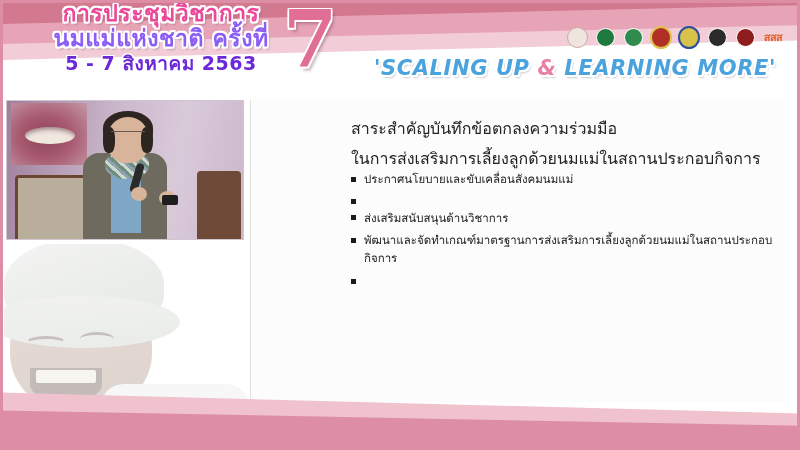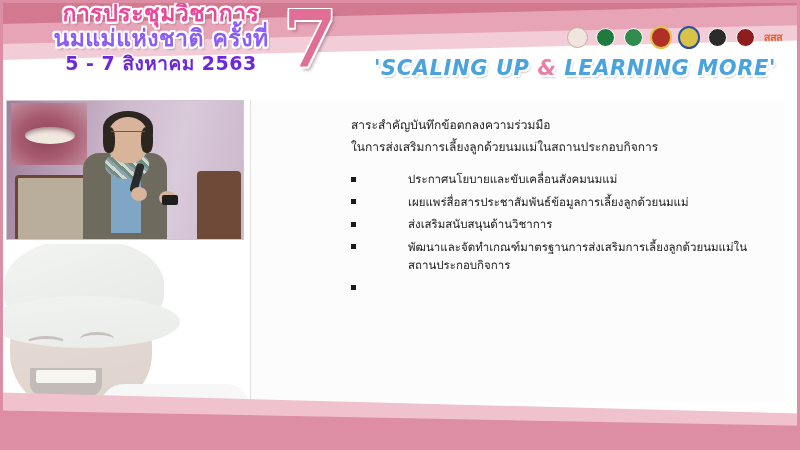--- a/index.html
+++ b/index.html
@@ -84,23 +84,23 @@
   .wm-eye-r{position:absolute;left:76px;top:88px;width:34px;height:11px;border-radius:50%;
       border-top:3px solid #5d4a3e;}
   .wm-mouth{position:absolute;left:26px;top:124px;width:72px;height:34px;border-radius:0 0 50% 50%;
       background:#4e3b31;overflow:hidden;}
   .wm-teeth{position:absolute;left:6px;top:2px;width:60px;height:13px;border-radius:2px;background:#e9e2d6;}
   .wm-shirt{position:absolute;left:96px;top:140px;width:150px;height:60px;border-radius:24px 24px 0 0;background:#e6e8e6;}
 
   
   #panel{position:absolute;left:250px;top:100px;width:534px;height:302px;background:#fcfcfc;z-index:18;
          border-left:1px solid #e2e2e2;box-sizing:border-box;}
-  #heading{position:absolute;left:100px;top:14px;width:420px;color:#222;font-size:12px;line-height:1.85;}
+  #heading{position:absolute;left:100px;top:14px;width:420px;color:#222;font-size:16px;line-height:1.85;}
   #bullets{position:absolute;left:100px;top:70px;width:424px;}
-  .b-item{display:flex;align-items:flex-start;margin-bottom:4.5px;gap:44px;}
+  .b-item{display:flex;align-items:flex-start;margin-bottom:4.5px;}
   .b-mark{width:5px;height:5px;background:#1a1a1a;margin:6.5px 8px 0 0;flex:0 0 auto;}
   .b-text{color:#222;font-size:11.5px;line-height:1.58;}
 
   
   #bot-light{position:absolute;left:-20px;top:392px;width:860px;height:80px;background:#f0c2ce;transform:rotate(1.5deg);transform-origin:left top;z-index:30;}
   #bot-dark{position:absolute;left:-20px;top:410px;width:860px;height:70px;background:#dd8ea4;transform:rotate(1.1deg);transform-origin:left top;z-index:31;}
   #bot-flat{position:absolute;left:0;top:434px;width:800px;height:16px;background:#dd8ea4;z-index:32;}
 </style>
 </head>
 <body>
@@ -191,21 +191,20 @@
       <div>ในการส่งเสริมการเลี้ยงลูกด้วยนมแม่ในสถานประกอบกิจการ</div>
     </div>
 
     <div id="bullets">
       <div class="b-item">
         <span class="b-mark"></span>
         <span class="b-text">ประกาศนโยบายและขับเคลื่อนสังคมนมแม่</span>
       </div>
       <div class="b-item">
         <span class="b-mark"></span>
-        <span class="b-text">เผยแพร่สื่อสารประชาสัมพันธ์ข้อมูลการเลี้ยงลูกด้วยนมแม่</span>
       </div>
       <div class="b-item">
         <span class="b-mark"></span>
         <span class="b-text">ส่งเสริมสนับสนุนด้านวิชาการ</span>
       </div>
       <div class="b-item">
         <span class="b-mark"></span>
         <span class="b-text">พัฒนาและจัดทำเกณฑ์มาตรฐานการส่งเสริมการเลี้ยงลูกด้วยนมแม่ในสถานประกอบกิจการ</span>
       </div>
       <div class="b-item">

